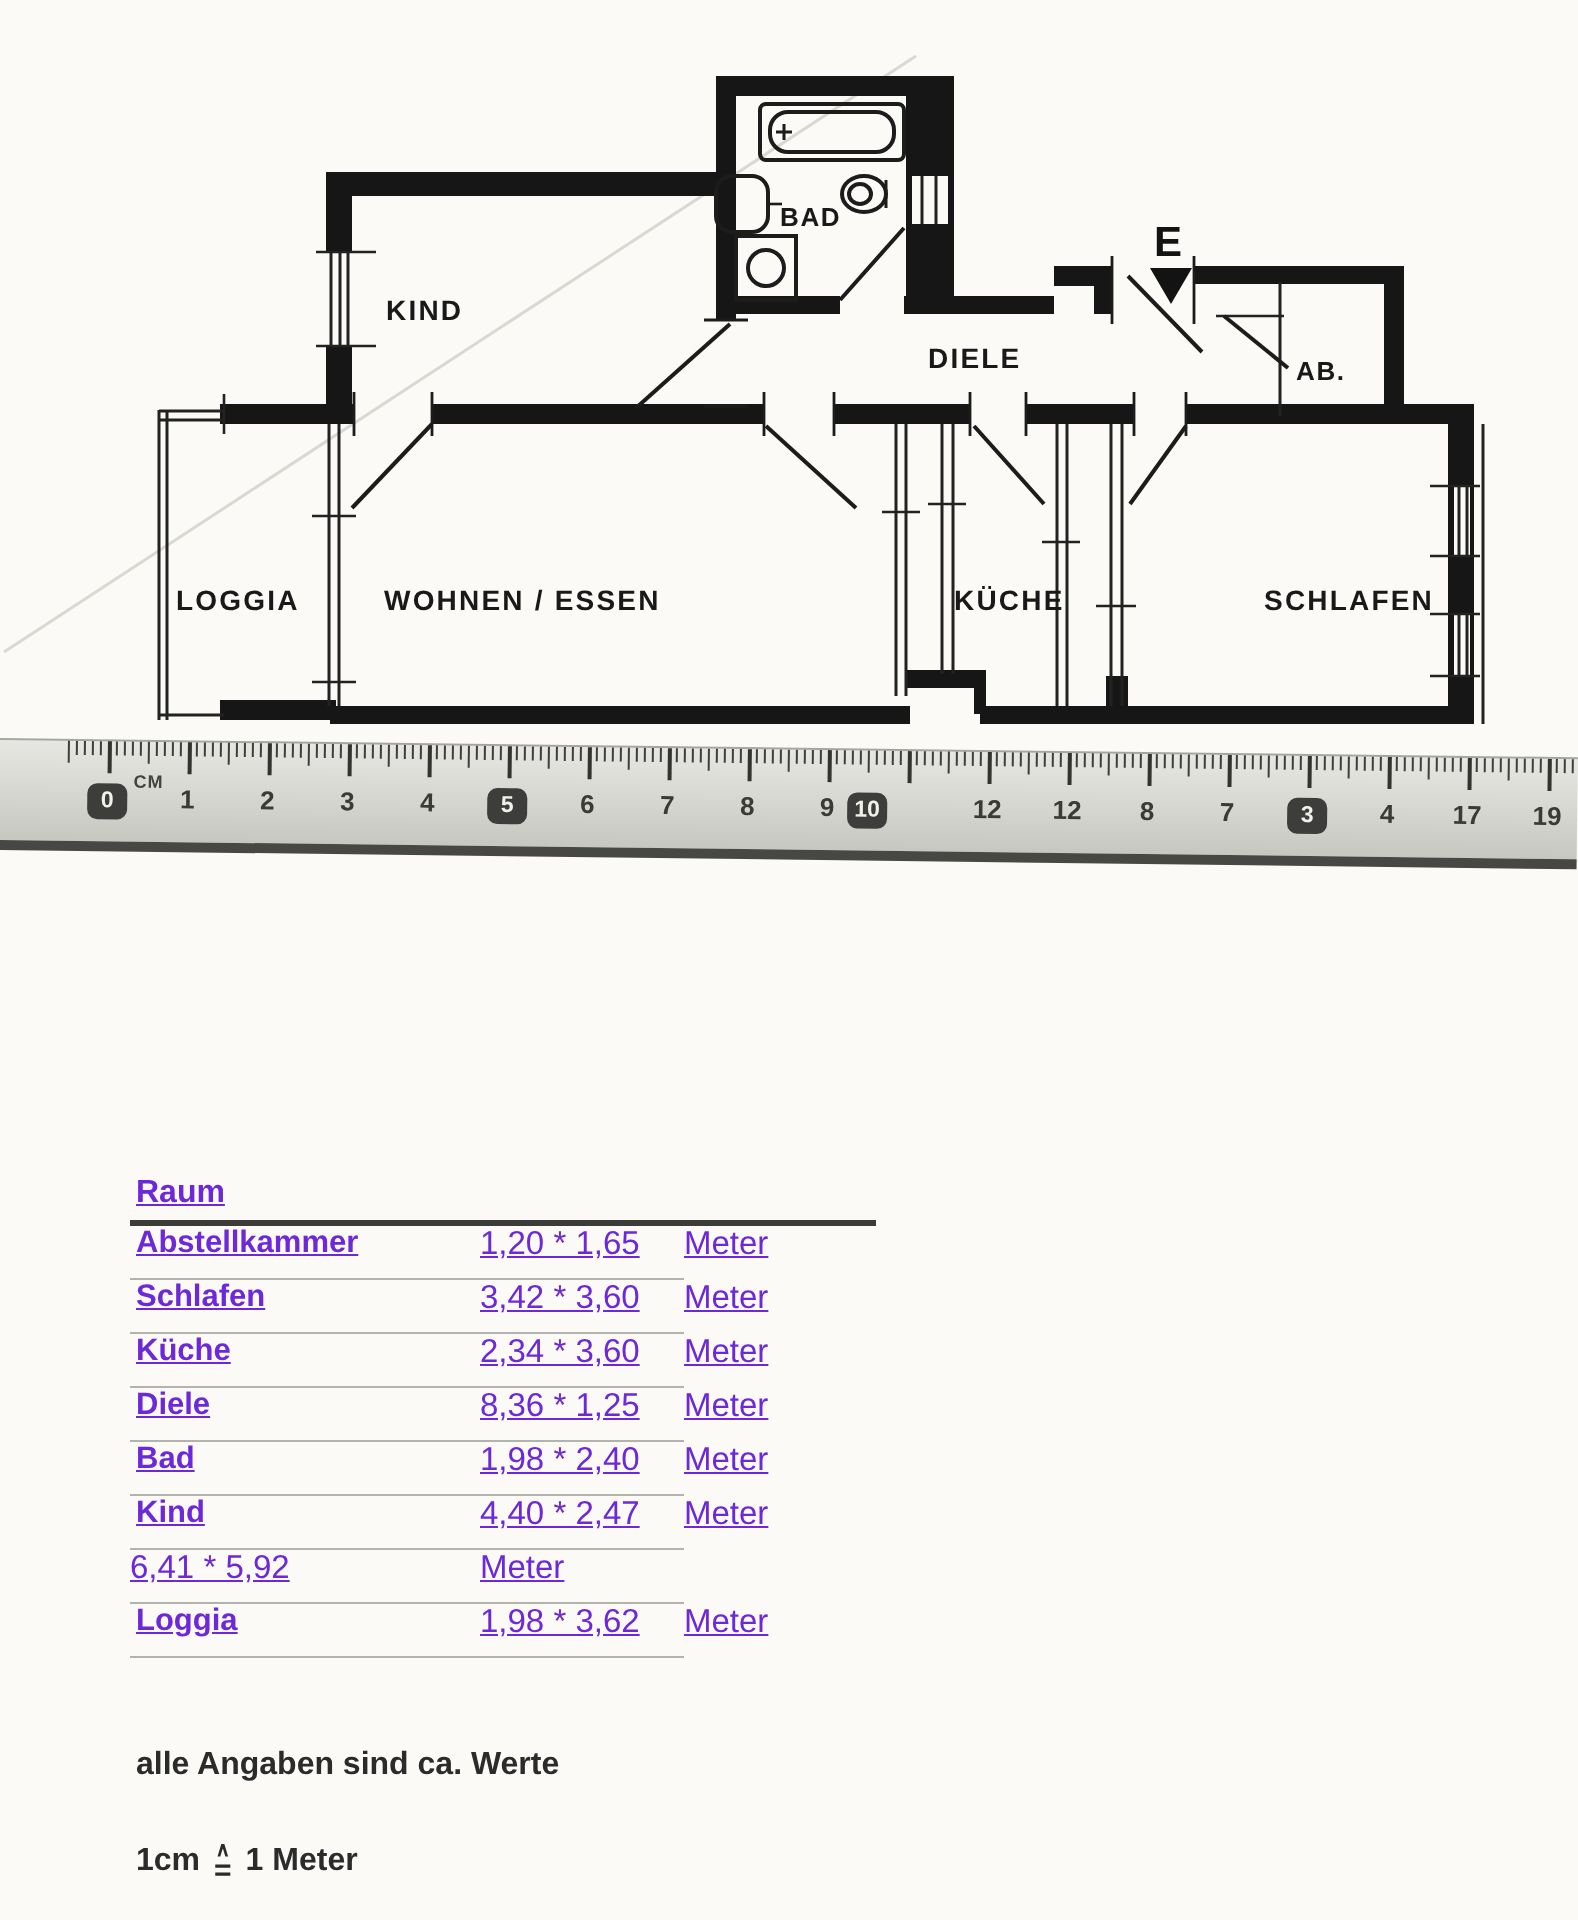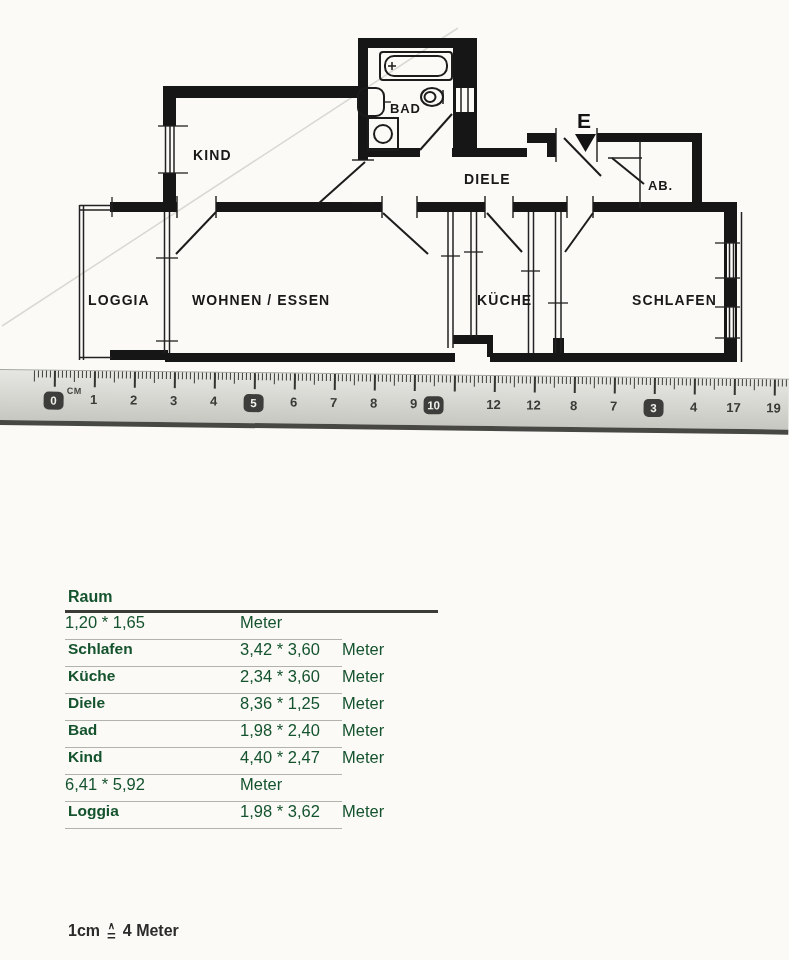--- a/index.html
+++ b/index.html
@@ -22,21 +22,21 @@
   .tick.half{height:11px;}
   .tick.cm{height:16px;width:1.5px;background:#333330;}
   .cm-num{position:absolute;top:21px;transform:translateX(-50%);
     font:600 13px "Liberation Sans",sans-serif;color:#3a3a36;}
   .cm-num.badge{background:#3d3d3b;color:#f1f1ec;width:20px;height:18px;
     border-radius:5px;line-height:18px;text-align:center;font-size:11.5px;font-weight:700;}
   .cm-unit{position:absolute;left:67px;top:15px;font:700 9px "Liberation Sans",sans-serif;
     color:#44443f;letter-spacing:0.5px;}
 
   
-  #room-table{position:absolute;left:65px;top:588px;width:373px;color:#14532d;}
+  #room-table{position:absolute;left:65px;top:588px;width:373px;color:#6d28d9;text-decoration:underline;}
   #room-table .thead{font:700 16px "Liberation Sans",sans-serif;padding:0 0 4px 3px;
     border-bottom:3px solid #3b3b38;}
   .trow{position:relative;display:grid;grid-template-columns:175px 102px 1fr;
     height:27px;line-height:27px;}
   .trow::after{content:'';position:absolute;left:0;bottom:0;width:277px;height:1px;
     background:#b3b3ae;}
   .trow .c-name{font:700 15.5px "Liberation Sans",sans-serif;padding-left:3px;}
   .trow .c-dims{font:400 16.5px "Liberation Sans",sans-serif;}
   .trow .c-unit{font:400 16.5px "Liberation Sans",sans-serif;}
 
@@ -419,20 +419,21 @@
         <div class="cm-num" style="left: 694px;">4</div>
         <div class="cm-num" style="left: 734px;">17</div>
         <div class="cm-num" style="left: 774px;">19</div>
       </div>
   </div>
 
   <div id="room-table">
     <div class="thead">Raum</div>
     <div>
         <div class="trow">
+          <span class="c-name">Abstellkammer</span>
           <span class="c-dims">1,20 * 1,65</span>
           <span class="c-unit">Meter</span>
         </div>
         <div class="trow">
           <span class="c-name">Schlafen</span>
           <span class="c-dims">3,42 * 3,60</span>
           <span class="c-unit">Meter</span>
         </div>
         <div class="trow">
           <span class="c-name">Küche</span>
@@ -459,23 +460,24 @@
           <span class="c-unit">Meter</span>
         </div>
         <div class="trow">
           <span class="c-name">Loggia</span>
           <span class="c-dims">1,98 * 3,62</span>
           <span class="c-unit">Meter</span>
         </div>
       </div>
   </div>
 
+  <div id="note-approx">alle Angaben sind ca. Werte</div>
 
   <div id="note-scale">
     <span>1cm</span>
     <span class="equiv">
       <span class="caret">∧</span>
       <span class="eq">=</span>
     </span>
-    <span>4 Meter</span>
+    <span>1 Meter</span>
   </div>
 
 </div>
 
 </body></html>

